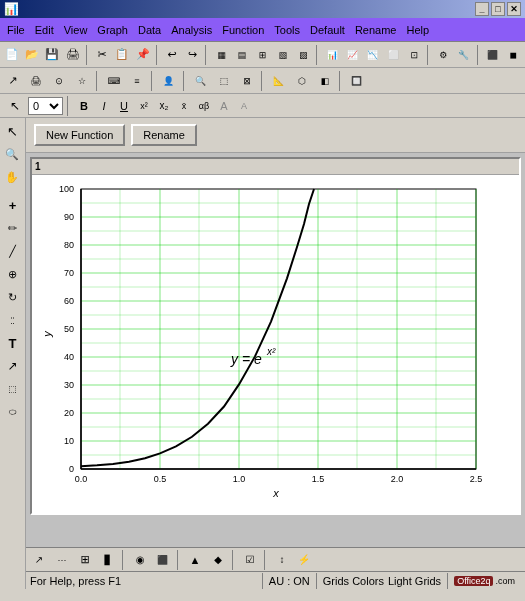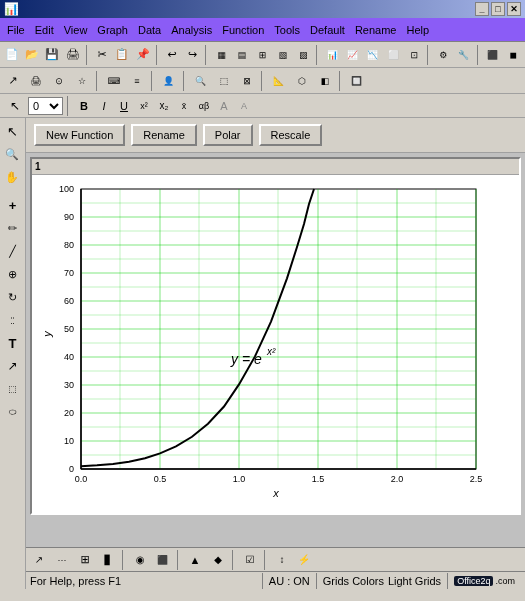--- a/index.html
+++ b/index.html
@@ -329,24 +329,20 @@
     <div class="lt-btn" style="font-size:9px;">⬚</div>
     <div class="lt-btn" style="font-size:9px;">⬭</div>
   </div>
 
   <div id="content-area" style="flex:1; background:#c0c0c0; overflow:hidden; padding-bottom:42px;">
 
     <div id="func-buttons">
       <div class="func-row">
         <button class="win-btn">New Function</button>
         <button class="win-btn">Rename</button>
-      </div>
-      <div class="func-row">
-        <button class="win-btn">Polar</button>
-        <button class="win-btn">Rescale</button>
       </div>
     </div>
 
     <div id="graph-window">
       <div id="graph-title-bar">
         <span style="font-weight:bold; margin-right:4px;">1</span>
       </div>
       <div id="graph-content">
         <svg id="graph-svg" width="460" height="330" viewBox="0 0 460 330">
 
@@ -457,19 +453,19 @@
 
     <div id="status-bar">
       <div id="status-left">For Help, press F1</div>
       <div id="status-right">
         <div class="status-section">AU : ON</div>
         <div class="status-section">
           <span>Grids Colors</span>
           <span style="margin-left:4px;">Light Grids</span>
         </div>
         <div class="status-section">
-          <span style="background:#0f172a; color:white; padding:0 3px; font-size:9px; border-radius:2px;">Office2q</span>
+          <span style="background:#7f1d1d; color:white; padding:0 3px; font-size:9px; border-radius:2px;">Office2q</span>
           <span style="margin-left:2px; font-size:9px;">.com</span>
         </div>
       </div>
     </div>
   </div>
 </div>
 
 </body></html>

